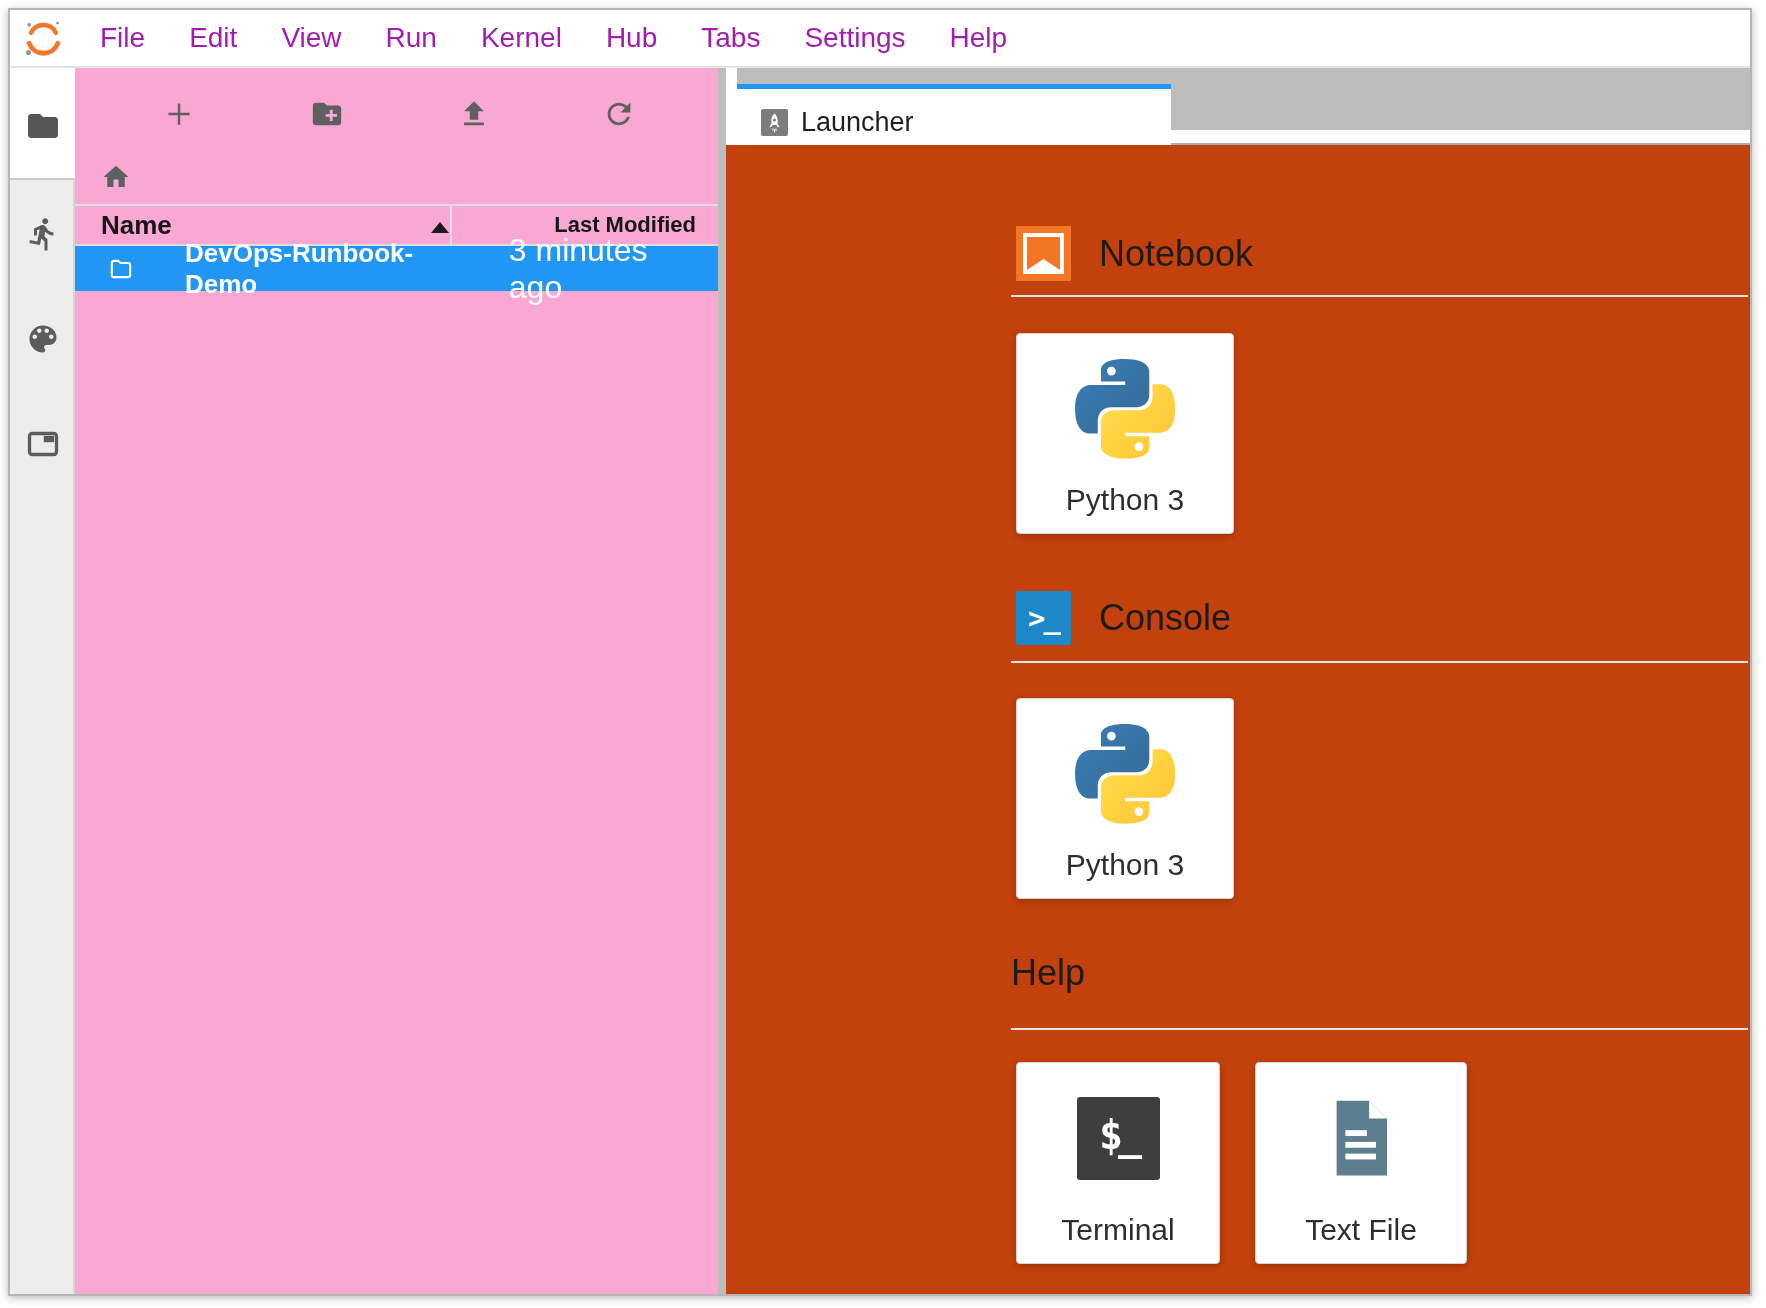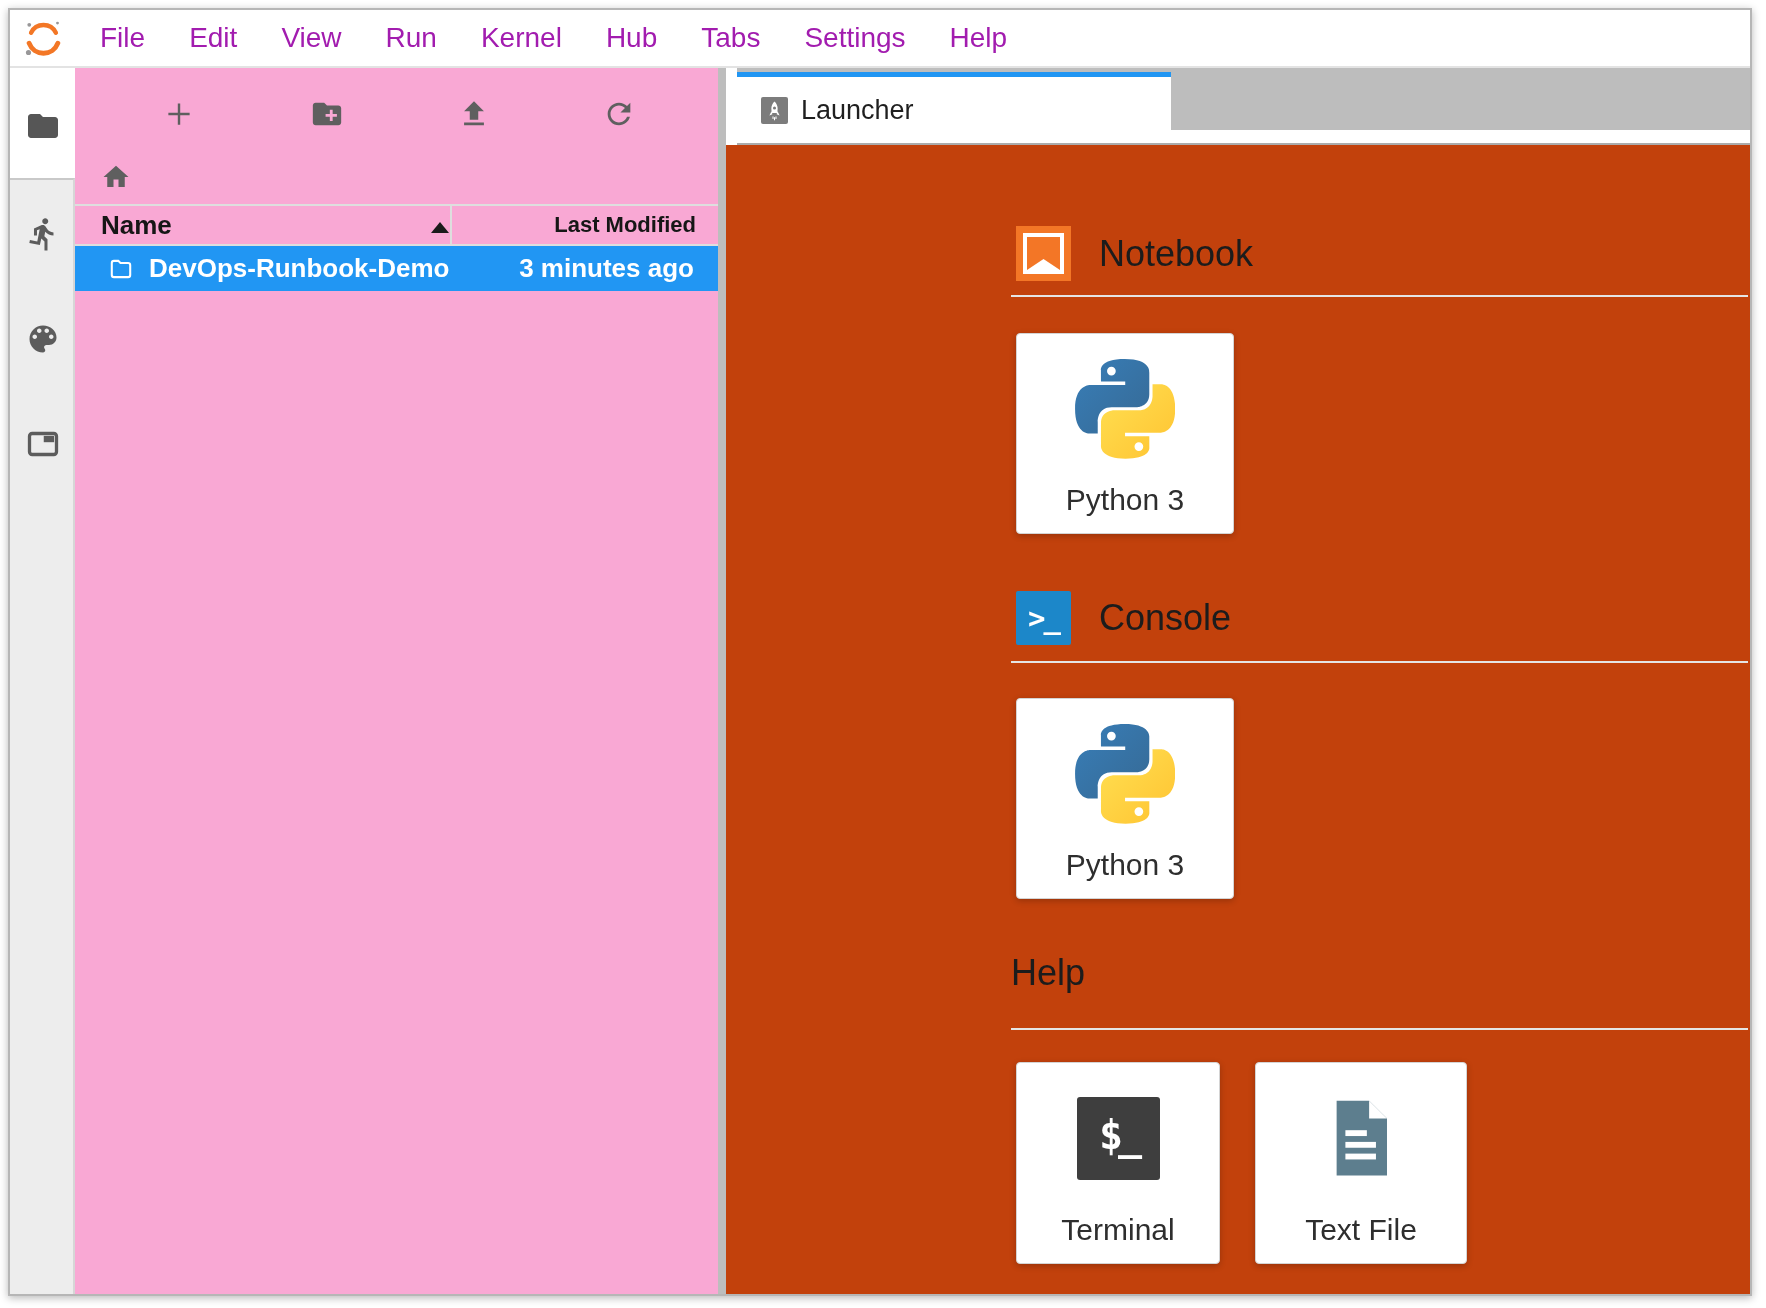--- a/index.html
+++ b/index.html
@@ -31,31 +31,31 @@
   .fb-header { position:absolute; left:0; top:136px; width:100%; height:42px;
     border-top:2px solid #dedede; border-bottom:2px solid #dedede; }
   .fb-col-name { position:absolute; left:26px; top:0; height:100%; display:flex; align-items:center;
     font-size:26px; font-weight:bold; color:#161616; }
   .sort-caret { position:absolute; left:356px; top:16px; width:0; height:0;
     border-left:9px solid transparent; border-right:9px solid transparent; border-bottom:11px solid #1b1b1b; }
   .fb-col-divider { position:absolute; left:375px; top:0; height:100%; width:2px; background:#dedede; }
   .fb-col-modified { position:absolute; right:22px; top:0; height:100%; display:flex; align-items:center;
     font-size:22px; font-weight:bold; color:#161616; }
   .fb-row { position:absolute; left:0; top:178px; width:100%; height:45px; background:#2196f3;
-    color:#fff; display:flex; align-items:center; }
+    color:#fff; display:flex; align-items:center;gap:36px; }
   .fb-row .row-folder { width:26px; height:26px; margin-left:33px; flex:0 0 auto; }
   .fb-row .row-name { font-size:26px; font-weight:bold; margin-left:15px; flex:1 1 auto; }
-  .fb-row .row-time { font-size:26px; font-weight:bold; margin-right:24px;margin-left:11px; }
+  .fb-row .row-time { font-size:32px; font-weight:normal; margin-right:24px;margin-left:11px; }
   
   .splitter { position:absolute; left:708px; top:0; width:8px; height:100%; background:#bdbdbd; }
   
   .main { position:absolute; left:716px; top:0; right:0; height:100%; background:#fff; }
   .tabbar-gray { position:absolute; left:11px; right:0; top:0; height:62px; background:#bdbdbd; }
   .tabbar-bottomline { position:absolute; left:11px; right:0; top:75px; height:2px; background:#ababab; }
-  .tab-active { position:absolute; left:11px; top:4px; width:434px; height:71px; background:#fff;
+  .tab-active { position:absolute; left:11px; top:16px; width:434px; height:71px; background:#fff;
     border-top:5px solid #2196f3; display:flex; align-items:center; }
   .tab-icon { width:27px; height:27px; margin-left:24px; background:#7c7c7c; border-radius:2px;
     display:flex; align-items:center; justify-content:center; flex:0 0 auto; }
   .tab-icon svg { width:23px; height:23px; }
   .tab-label { font-size:27px; color:#1f1f1f; margin-left:13px; }
   
   .launcher { position:absolute; left:0; right:0; top:77px; bottom:0; background:#c2410c; overflow:hidden; }
   .sec-header { position:absolute; display:flex; align-items:center; }
   .sec-title { font-size:36px; color:#1c1c1c; }
   .sec-divider { position:absolute; left:285px; right:2px; height:2px; background:#e5e5e5; }

